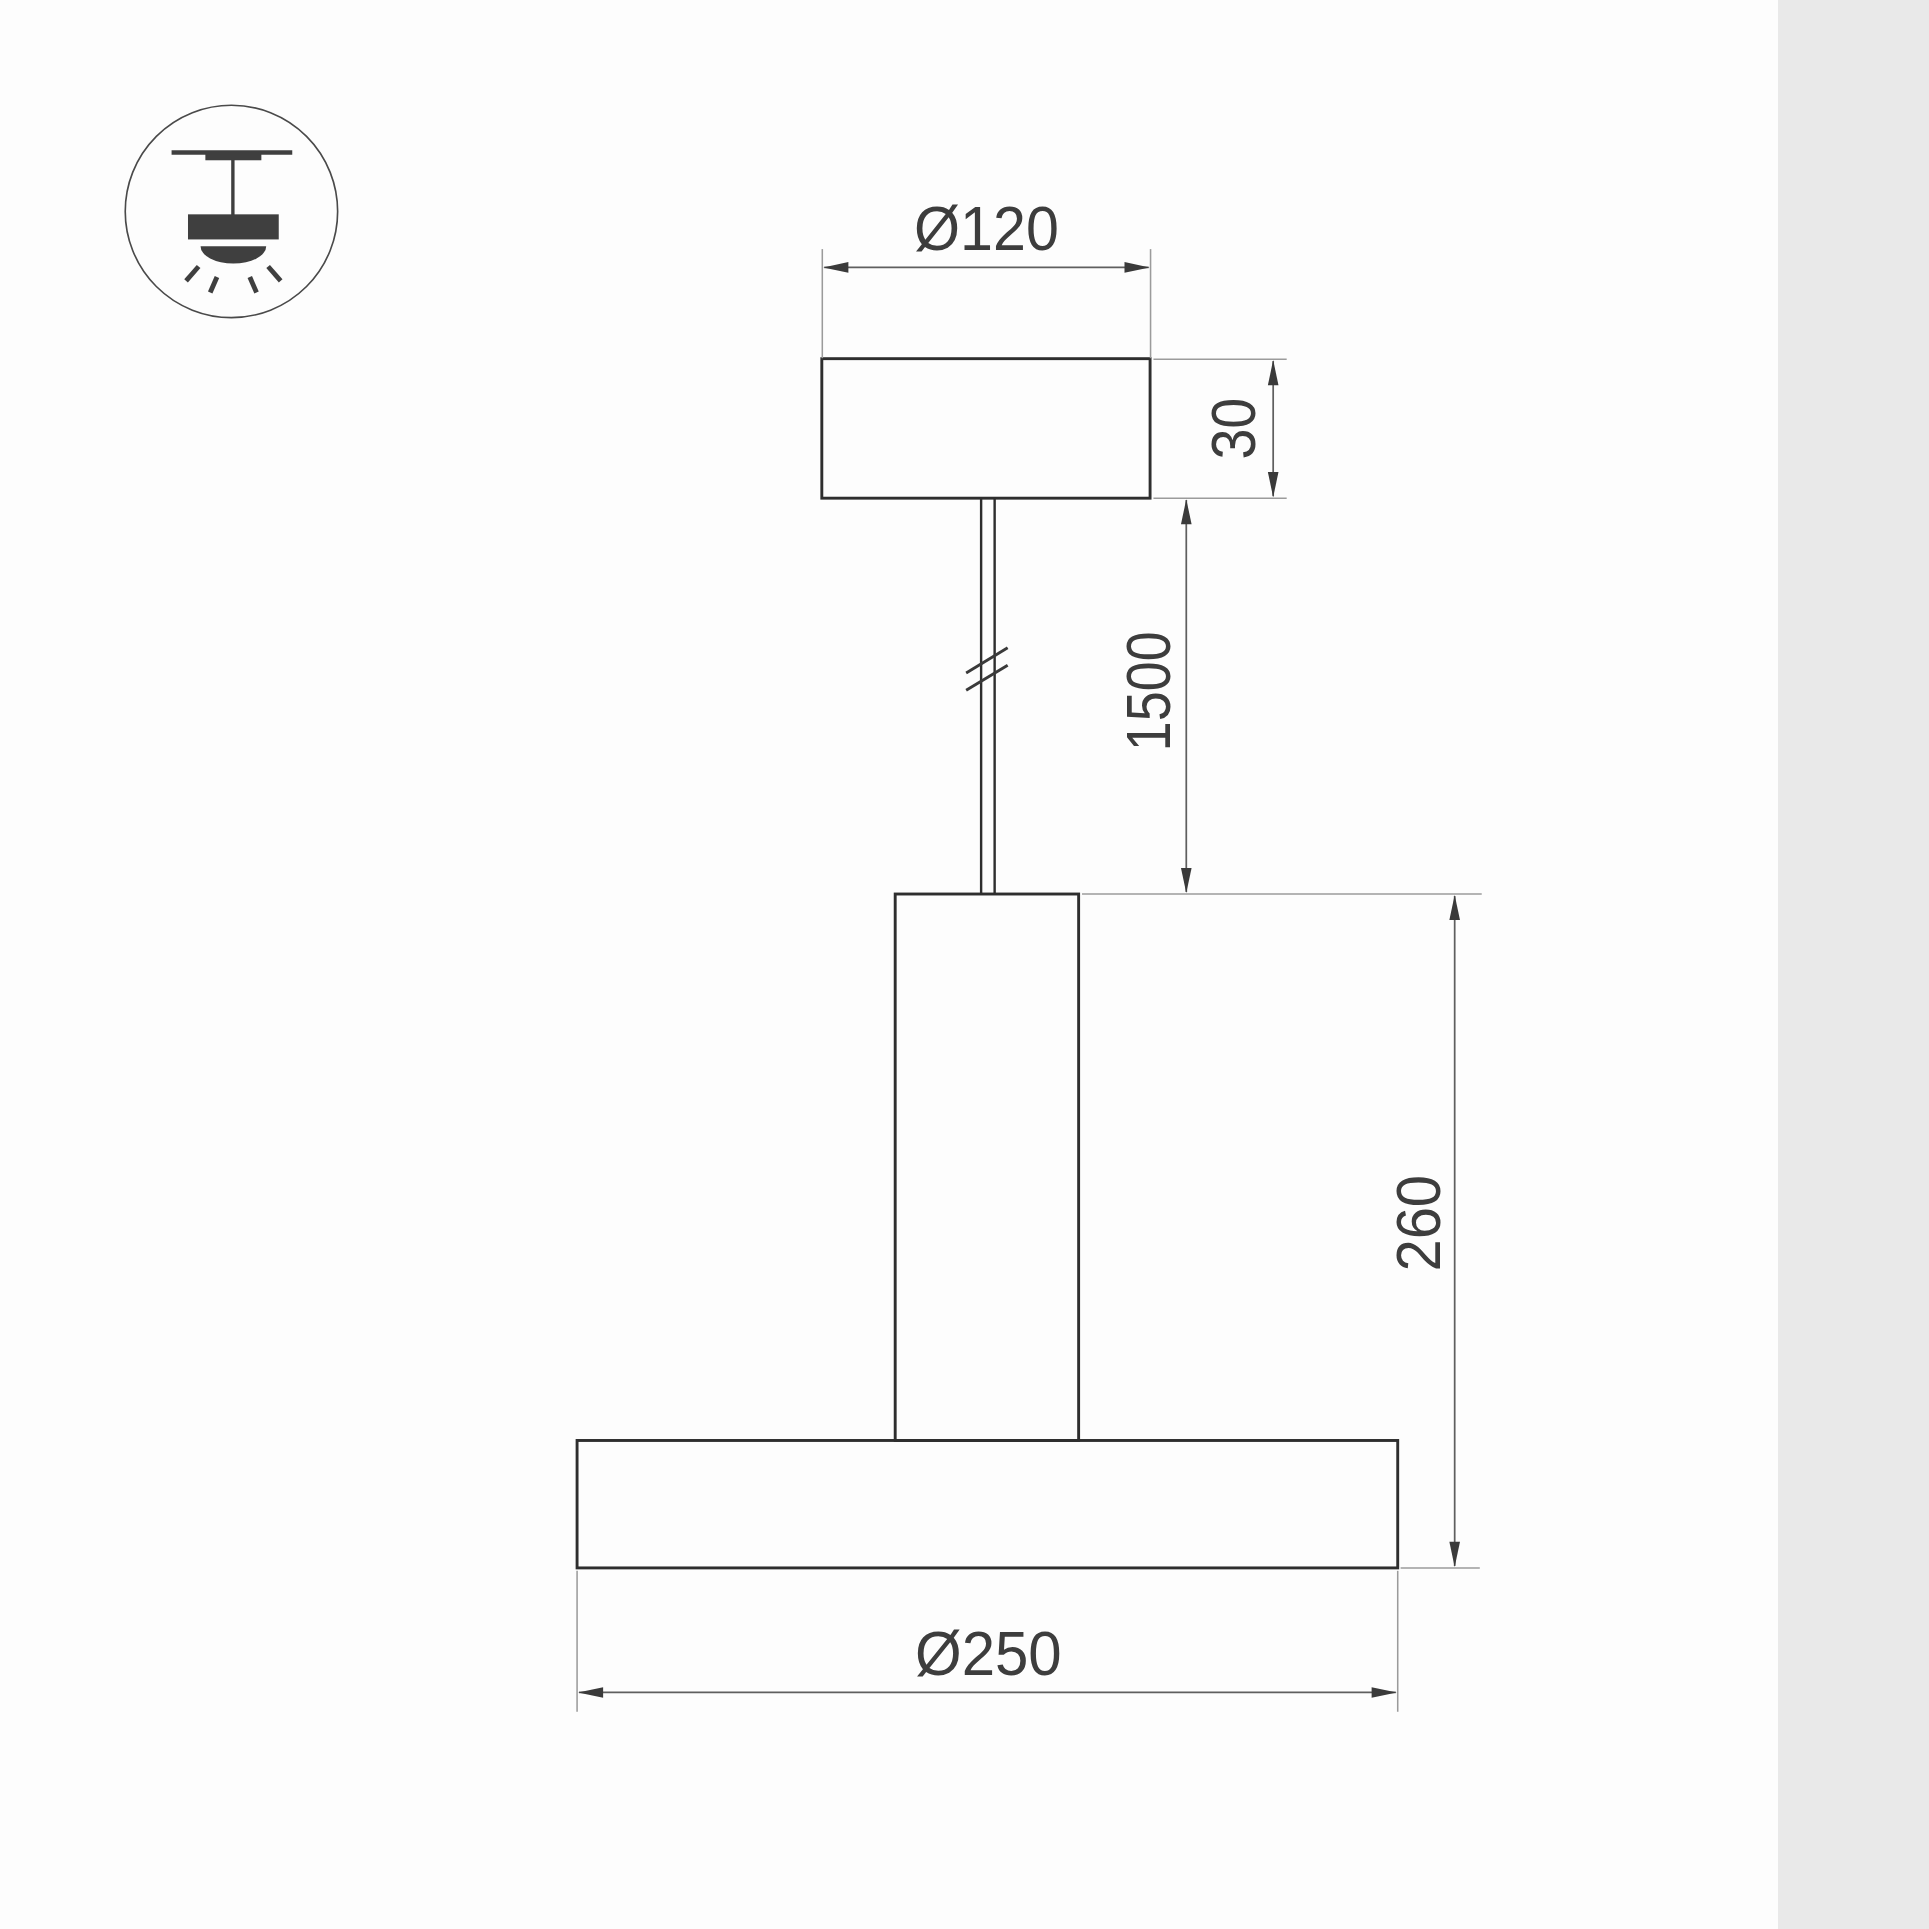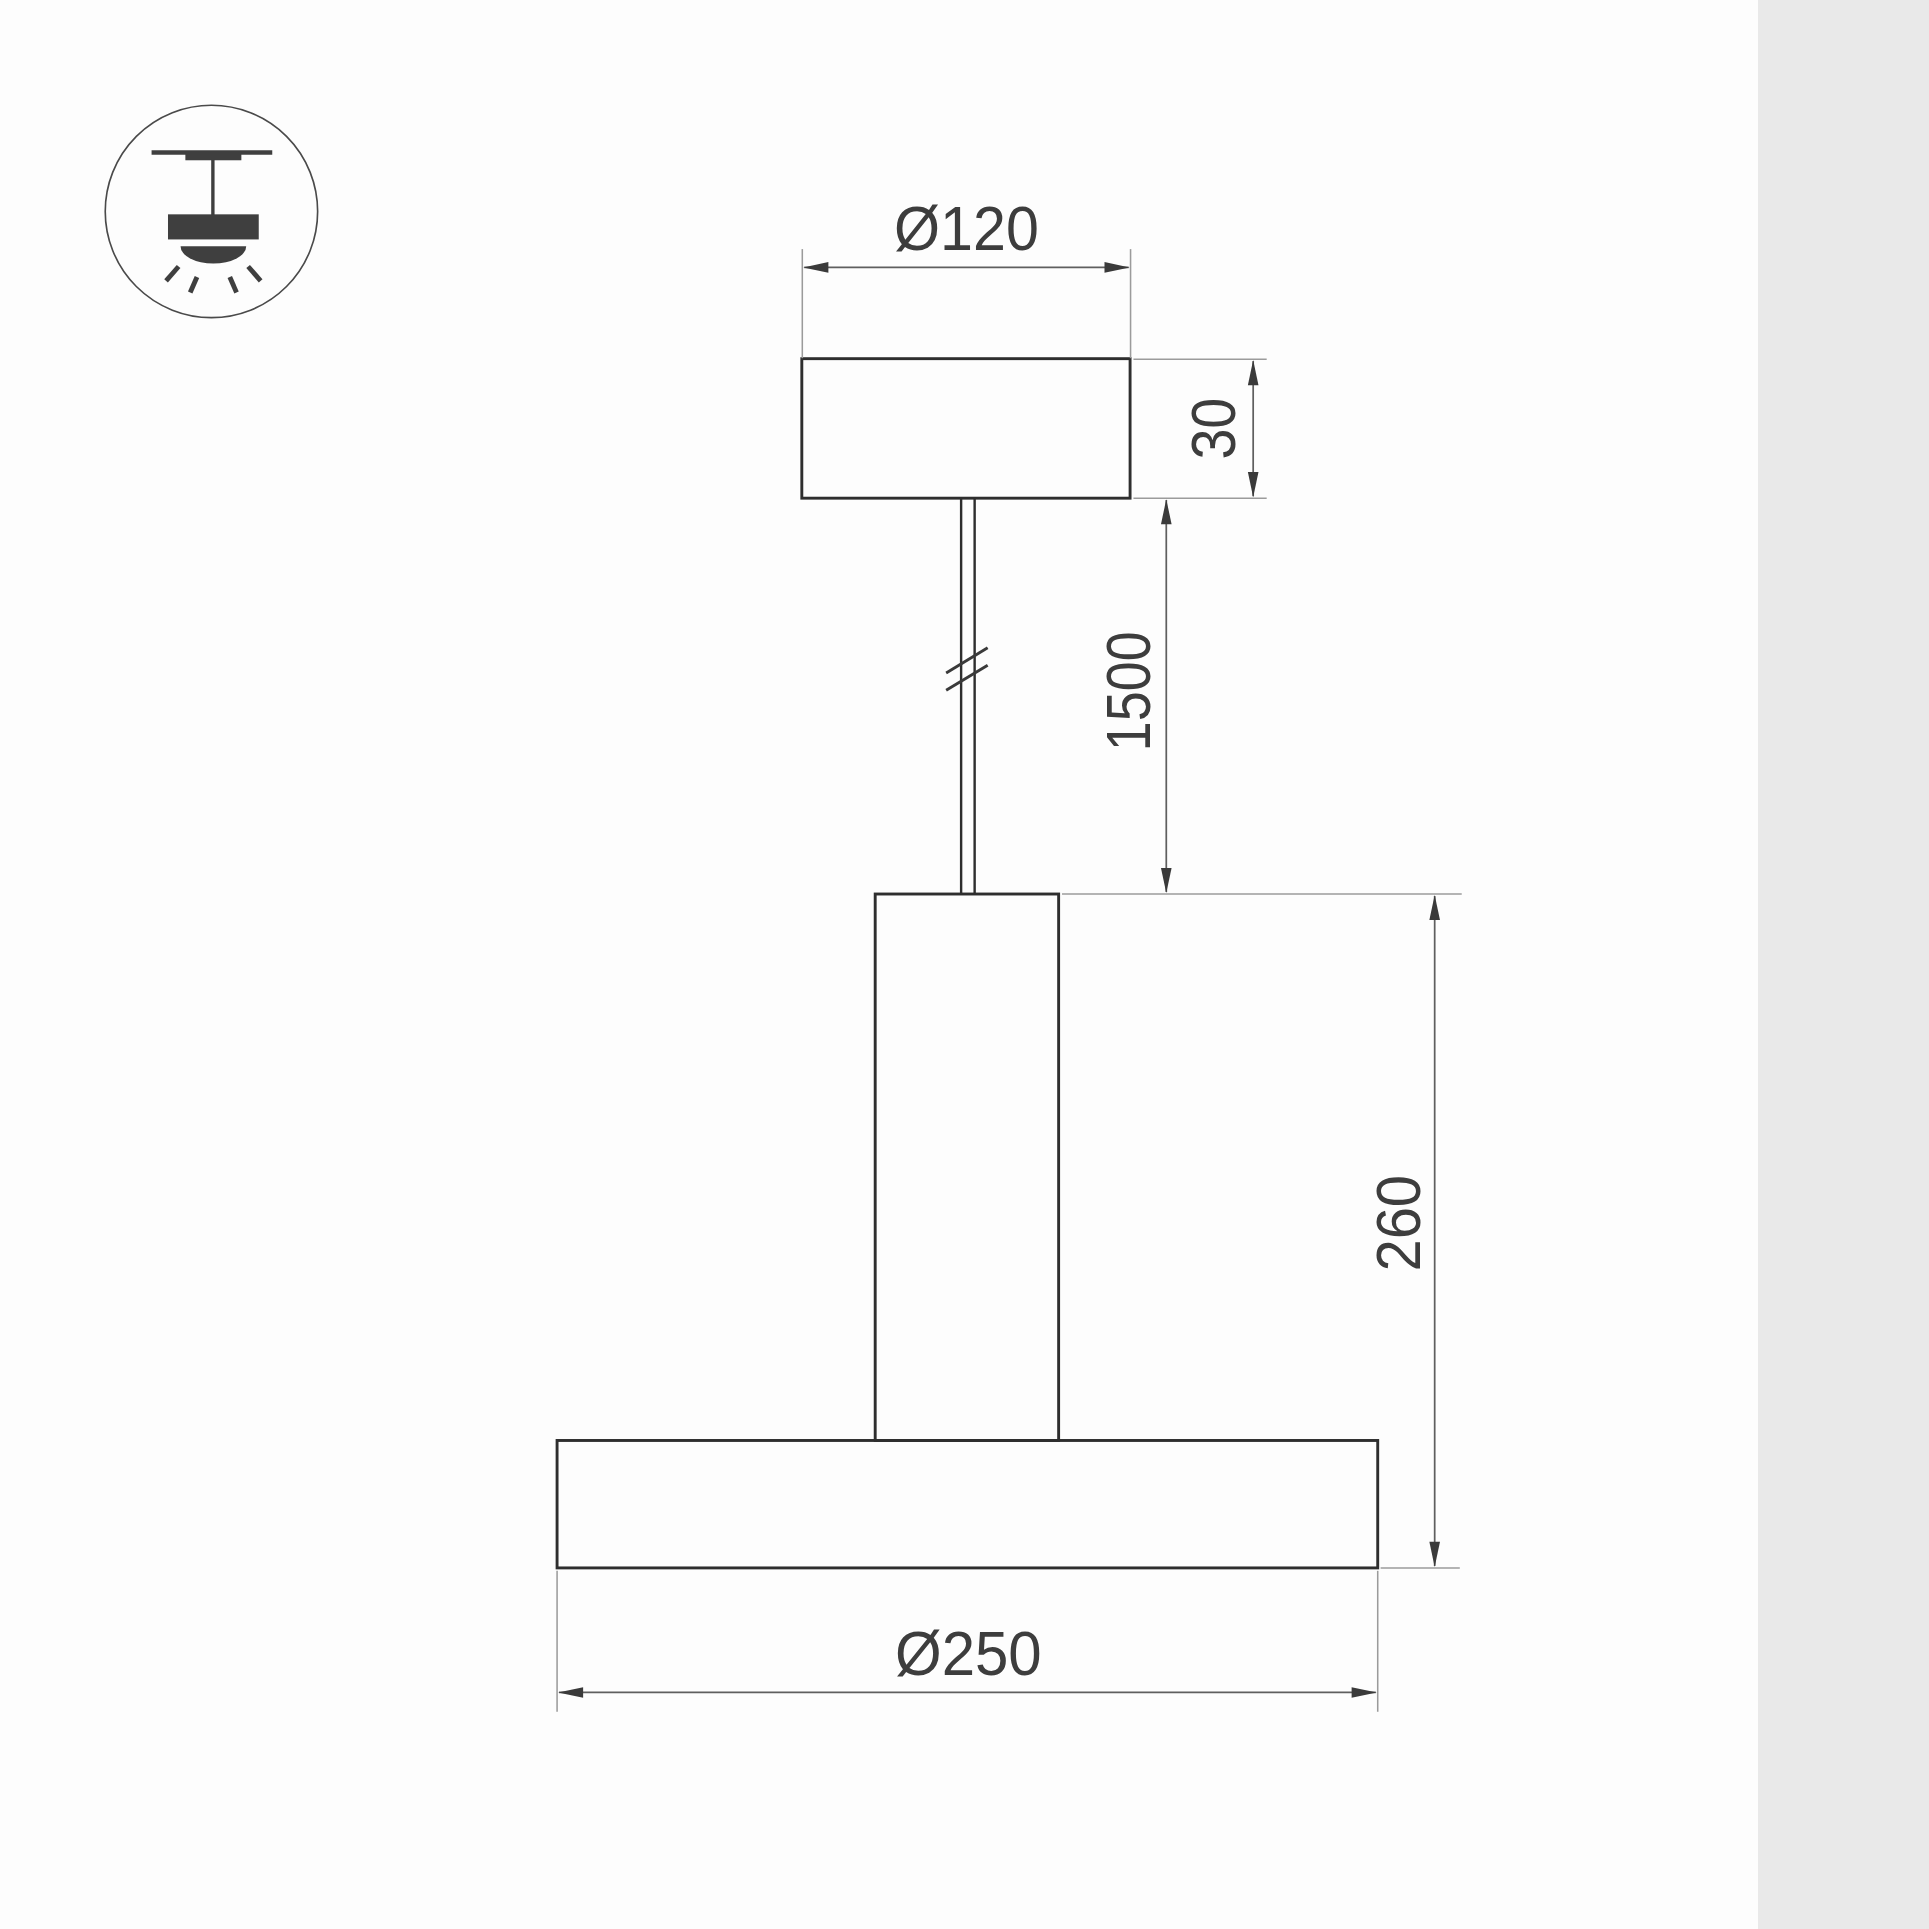--- a/index.html
+++ b/index.html
@@ -4,20 +4,21 @@
 <style>
   html, body { margin: 0; padding: 0; }
   body { background: #e9e9e9; }
   .canvas {
     position: relative;
     width: 1758px;
     height: 1929px;
     background: #fdfdfd;
     overflow: hidden;
     font-family: "Liberation Sans", "DejaVu Sans", sans-serif;
+    padding-left: 20px;
   }
   svg { display: block; }
   .outline   { fill: none; stroke: #2e2e2e; stroke-width: 3; }
   .cable     { fill: none; stroke: #2e2e2e; stroke-width: 2.5; }
   .breakline { fill: none; stroke: #3a3a3a; stroke-width: 3; }
   .extline   { fill: none; stroke: #9b9b9b; stroke-width: 1.6; }
   .dimline   { fill: none; stroke: #5f5f5f; stroke-width: 1.8; }
   .arrow     { fill: #3a3a3a; stroke: none; }
   .dim-text  {
     fill: #3d3d3d;

